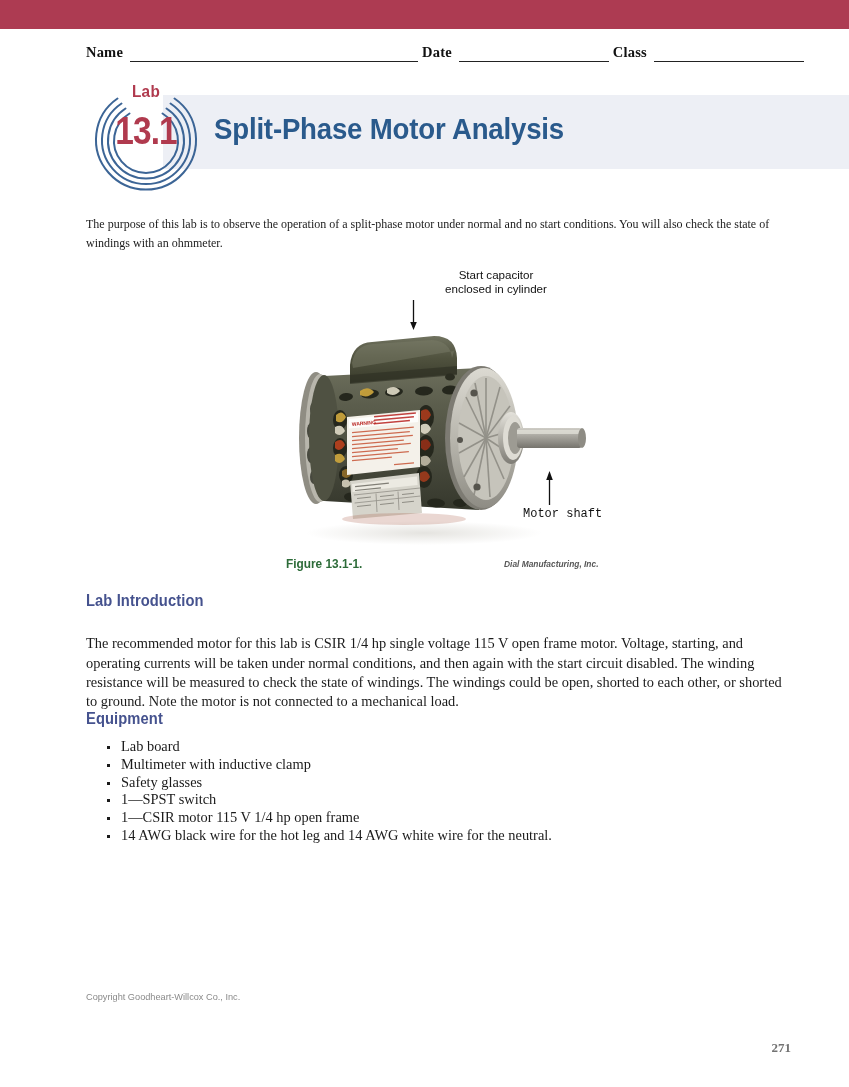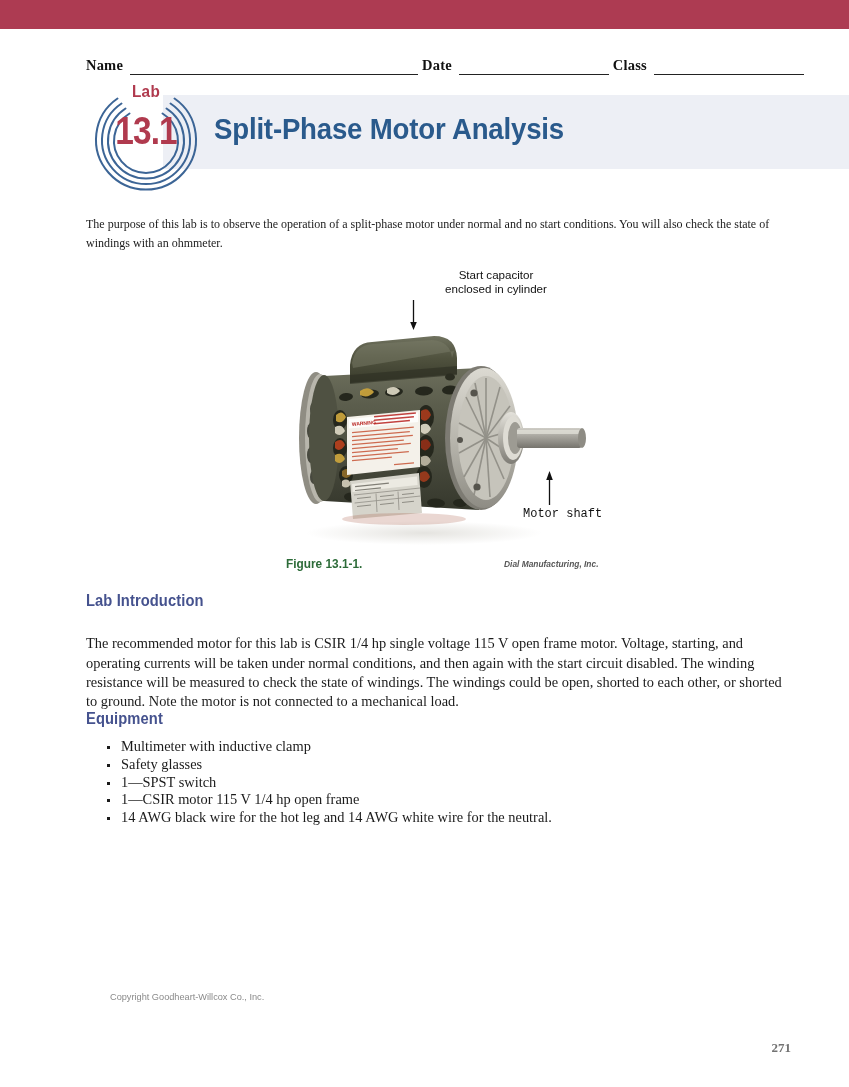--- a/index.html
+++ b/index.html
@@ -31,21 +31,20 @@
     left: 86px; top: 40px;
     width: 705px;
     height: 22px;
     display: flex;
     align-items: flex-end;
     font-family: "Liberation Serif", "DejaVu Serif", serif;
     font-weight: bold;
     font-size: 14.5px;
     color: #111;
     letter-spacing: .2px;
-    margin-top: 13px;
   }
   .ndc-label { white-space: nowrap; padding-bottom: 1px; }
   .ndc-rule {
     border-bottom: 1.4px solid #222;
     height: 14px;
     margin: 0 4px 0 7px;
   }
   .rule-name  { flex: 0 0 288px; }
   .rule-date  { flex: 0 0 150px; }
   .rule-class { flex: 0 0 150px; margin-right: 0; }
@@ -225,21 +224,20 @@
     background: #1b1b1b;
   }
 
   
   .footer-copy {
     position: absolute;
     left: 86px; top: 992px;
     font-family: "Liberation Sans", "DejaVu Sans", sans-serif;
     font-size: 9.2px;
     color: #8a8a8a;
-    margin-left: 24px;
   }
   .footer-page {
     position: absolute;
     right: 58px; top: 1040px;
     font-family: "Liberation Serif", "DejaVu Serif", serif;
     font-weight: bold;
     font-size: 13px;
     color: #737373;
   }
 </style>
@@ -469,20 +467,21 @@
 
   <div class="fig-caption">Figure 13.1-1.</div>
   <div class="fig-credit">Dial Manufacturing, Inc.</div>
 </div>
 
 <div class="sec-head" id="lab-intro-head">Lab Introduction</div>
 <p class="sec-para">The recommended motor for this lab is CSIR 1/4 hp single voltage 115 V open frame motor. Voltage, starting, and operating currents will be taken under normal conditions, and then again with the start circuit disabled. The winding resistance will be measured to check the state of windings. The windings could be open, shorted to each other, or shorted to ground. Note the motor is not connected to a mechanical load.</p>
 
 <div class="sec-head" id="equipment-head">Equipment</div>
 <ul class="equip-list">
+  <li>Lab board</li>
   <li>Multimeter with inductive clamp</li>
   <li>Safety glasses</li>
   <li>1—SPST switch</li>
   <li>1—CSIR motor 115 V 1/4 hp open frame</li>
   <li>14 AWG black wire for the hot leg and 14 AWG white wire for the neutral.</li>
 </ul>
 
 <div class="footer-copy">Copyright Goodheart-Willcox Co., Inc.</div>
 <div class="footer-page">271</div>
 

